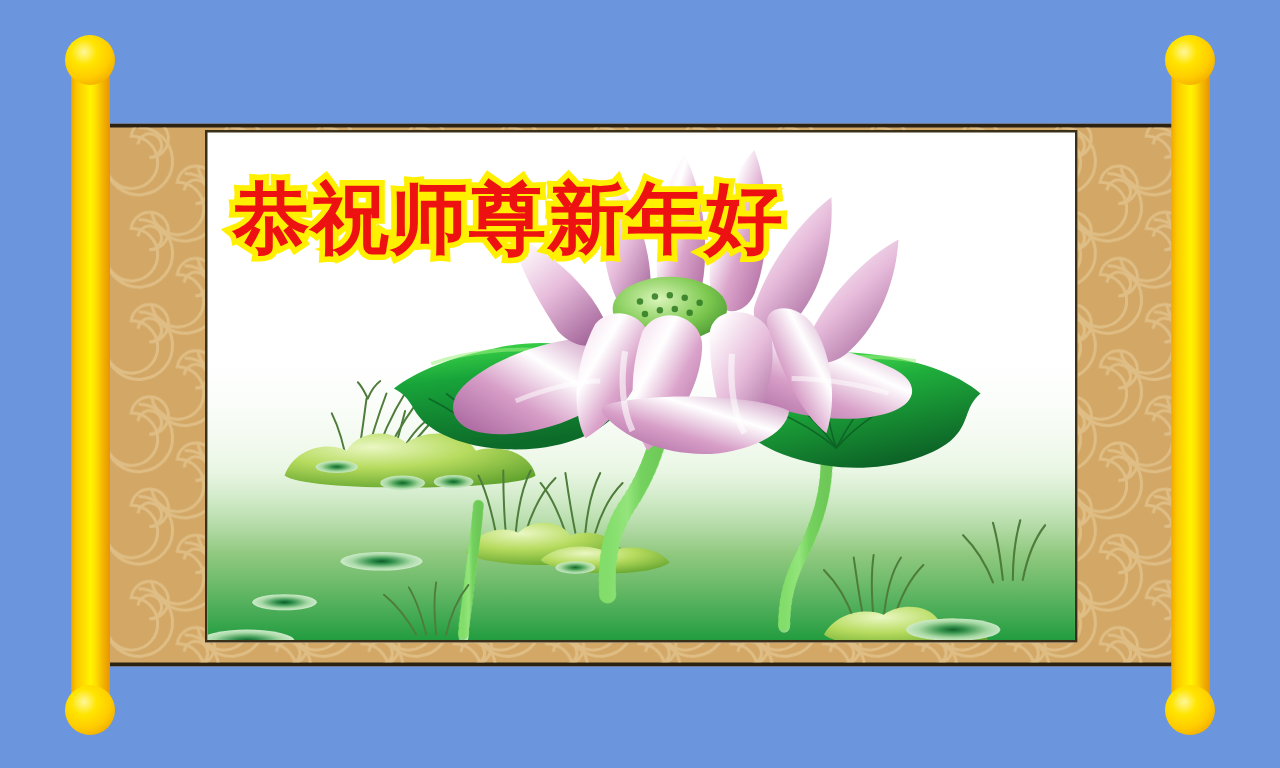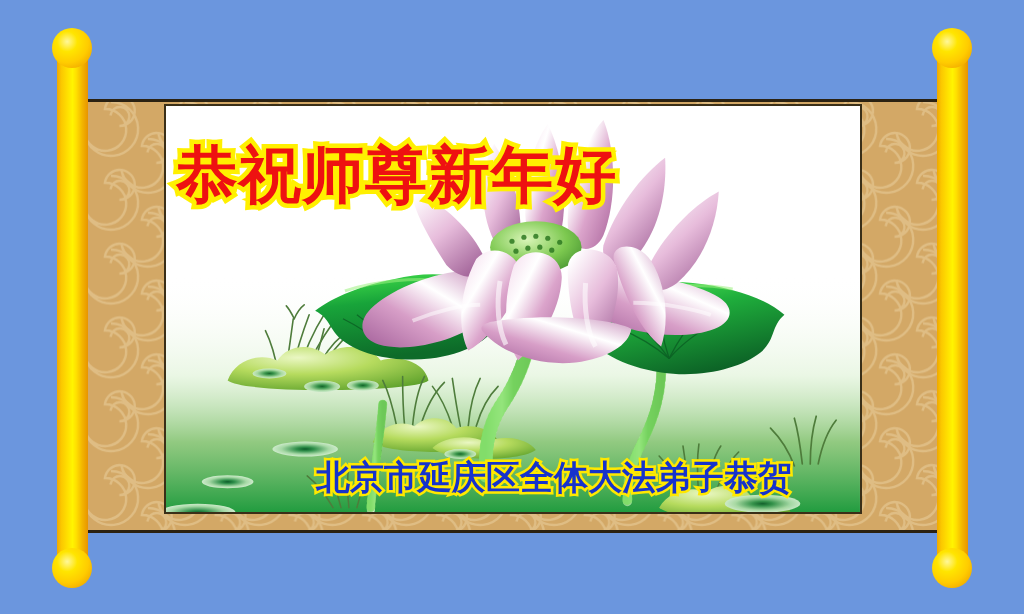--- a/index.html
+++ b/index.html
@@ -93,21 +93,21 @@
     overflow: hidden;
   }
   .canvas .art {
     position: absolute;
     inset: 0;
   }
 
   
   .title-cn {
     position: absolute;
-    left: 10px;
+    left: 20px;
     top: 38px;
     z-index: 30;
     font-family: "DejaVu Sans", "Liberation Sans", sans-serif;
     font-size: 62px;
     font-weight: bold;
     letter-spacing: 1px;
     color: #ee1111;
     white-space: nowrap;
     line-height: 1;
     -webkit-text-stroke: 9px #fff000;
@@ -388,21 +388,20 @@
       <g stroke="#4e7c3b" stroke-width="1.5" fill="none" stroke-linecap="round">
         <path d="M176 404 C172 388 168 376 162 366"></path>
         <path d="M184 404 C182 386 182 374 184 362"></path>
         <path d="M192 404 C196 386 202 374 210 364"></path>
         <path d="M168 404 C160 390 152 380 142 372"></path>
       </g>
     </svg>
 
     <div class="title-cn">恭祝师尊新年好</div>
 
-    <div class="signature-cn">北京市延庆区全体大法弟子恭贺</div>
   </div>
 
   <div class="rod left"></div>
   <div class="rod right"></div>
   <div class="knob tl"></div>
   <div class="knob bl"></div>
   <div class="knob tr"></div>
   <div class="knob br"></div>
 
 </div>

